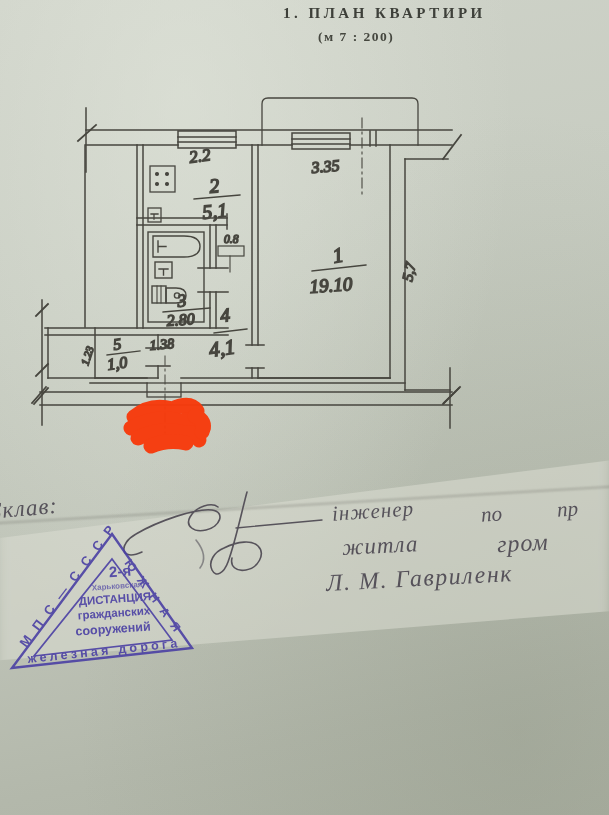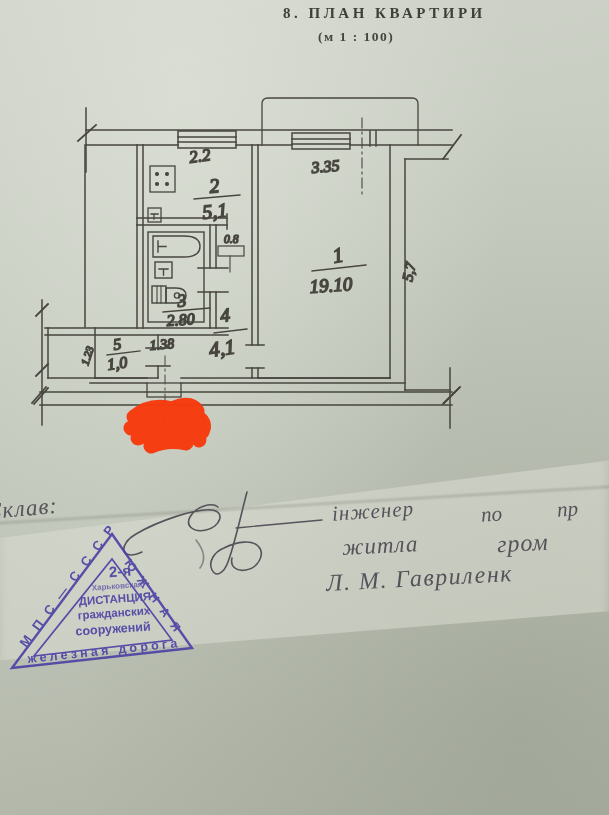--- a/index.html
+++ b/index.html
@@ -45,22 +45,22 @@
   .hw-l3{left:326px;top:565px;font-size:24px;transform:rotate(-3deg);letter-spacing:1.5px;}
   .plan-num{font-style:italic;fill:#42423c;font-family:"Liberation Serif","DejaVu Serif",serif;}
   .stamp-t{font-family:"Liberation Sans","DejaVu Sans",sans-serif;font-weight:bold;fill:#4b40a4;}
 </style>
 </head>
 <body>
 
 <div class="paper-fold"></div>
 <div class="fold-line"></div>
 
-<div class="title">8. ПЛАН КВАРТИРИ</div>
-<div class="scale">(м 1 : 100)</div>
+<div class="title">1. ПЛАН КВАРТИРИ</div>
+<div class="scale">(м 7 : 200)</div>
 
 <svg class="layer" width="609" height="815" viewBox="0 0 609 815">
   <defs>
     <filter id="ink" x="-10%" y="-10%" width="120%" height="120%">
       <feGaussianBlur stdDeviation="0.35"></feGaussianBlur>
     </filter>
   </defs>
 
   <g stroke="#47463f" stroke-width="1.5" fill="none" stroke-linecap="square">
 

